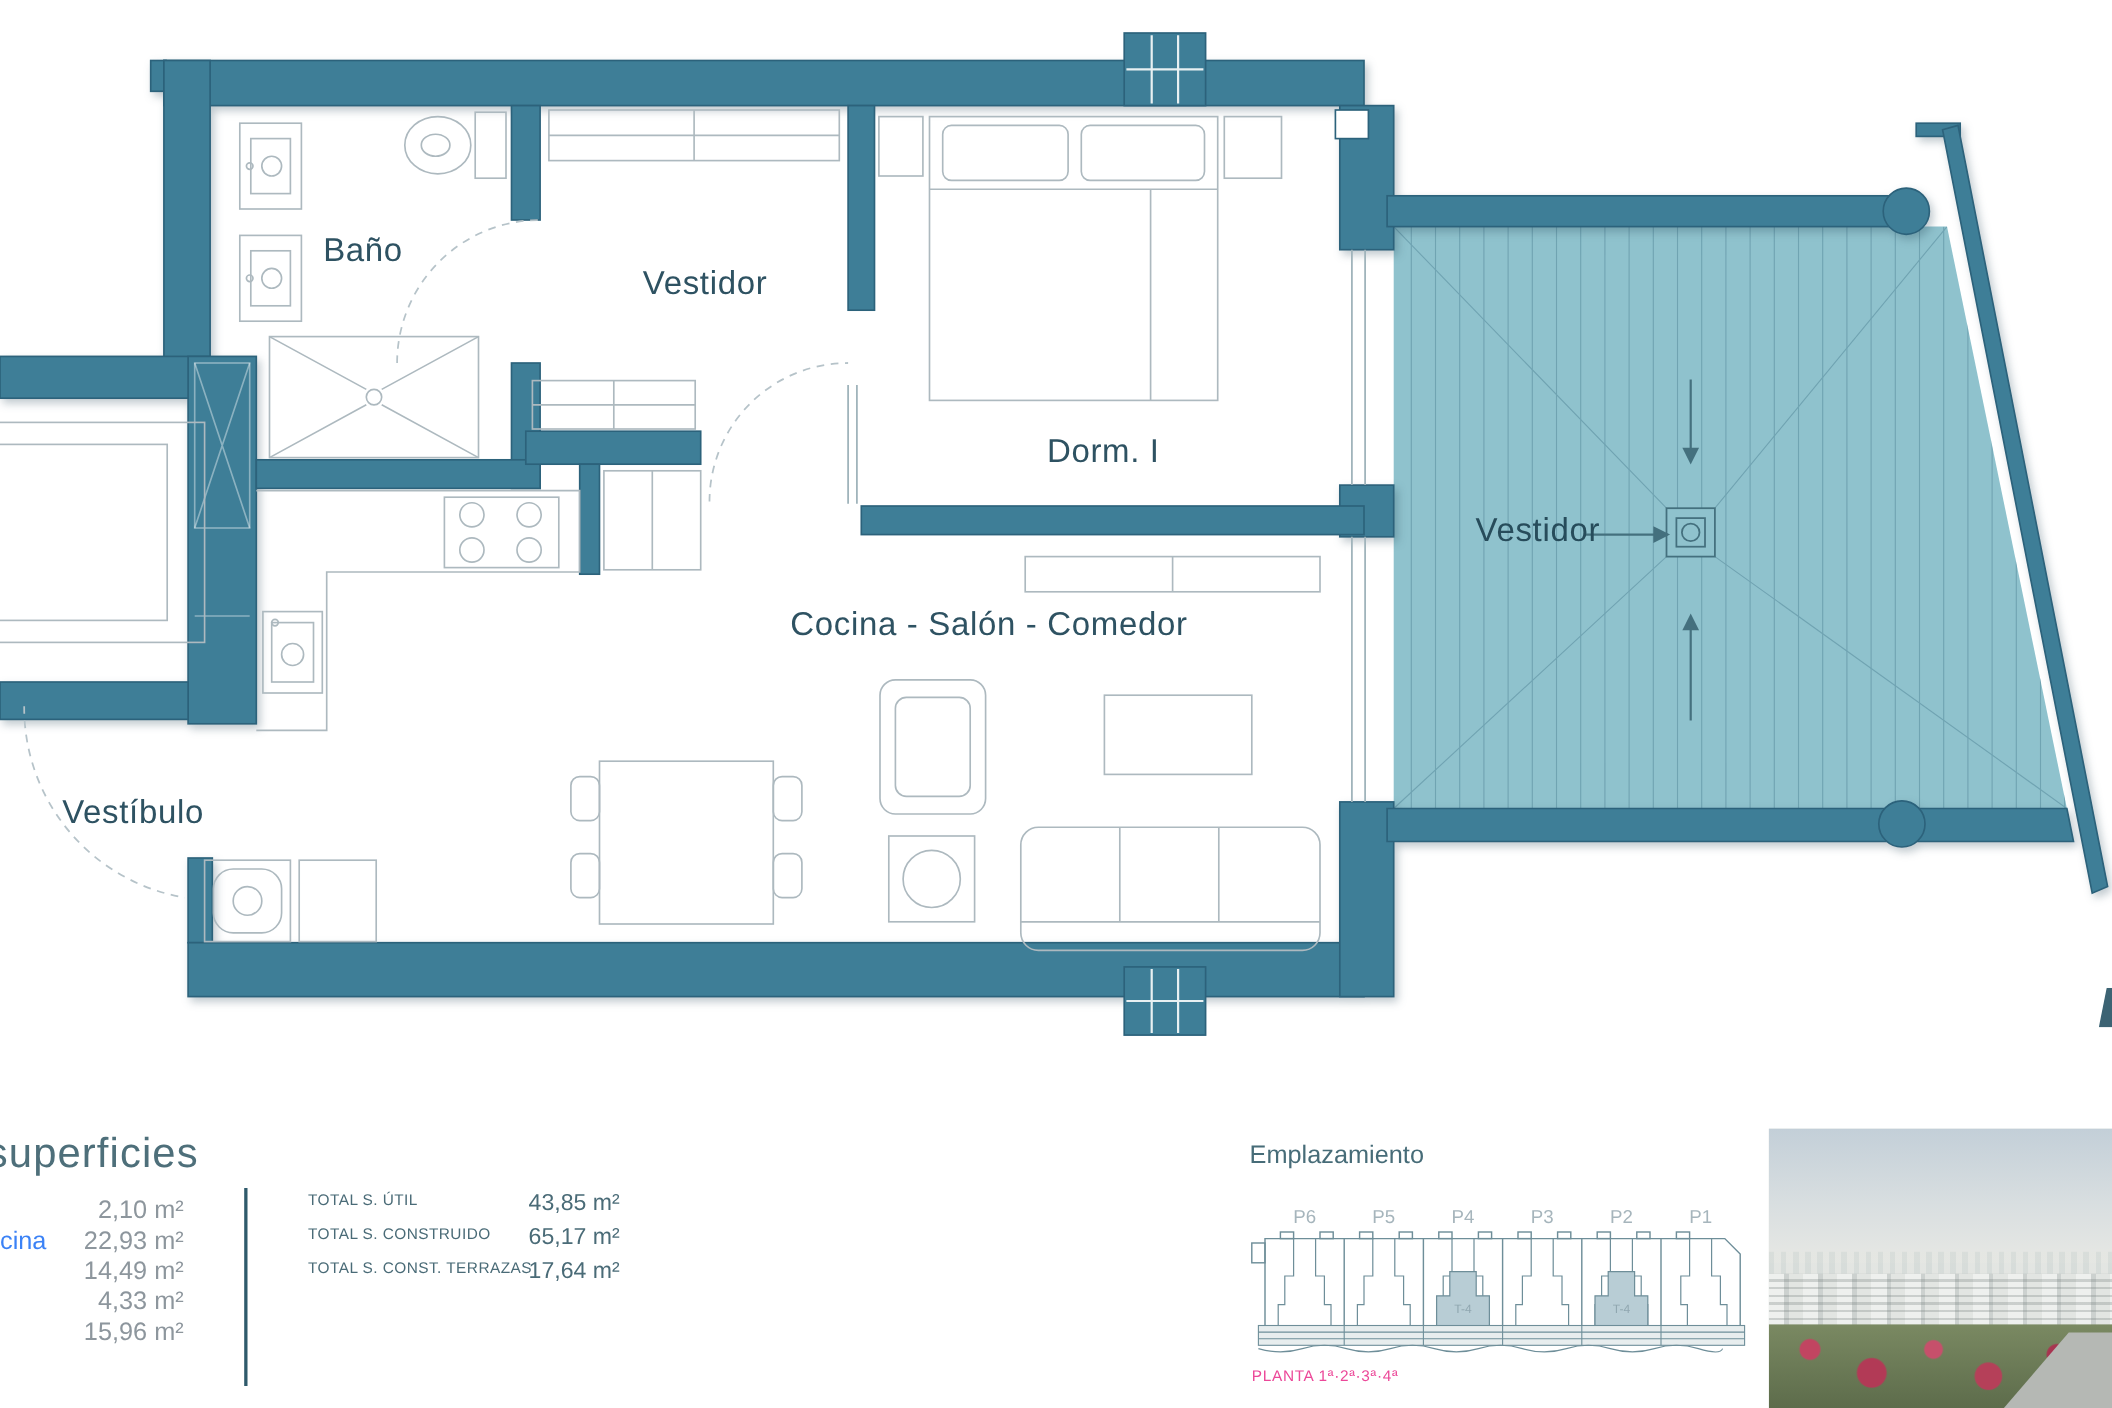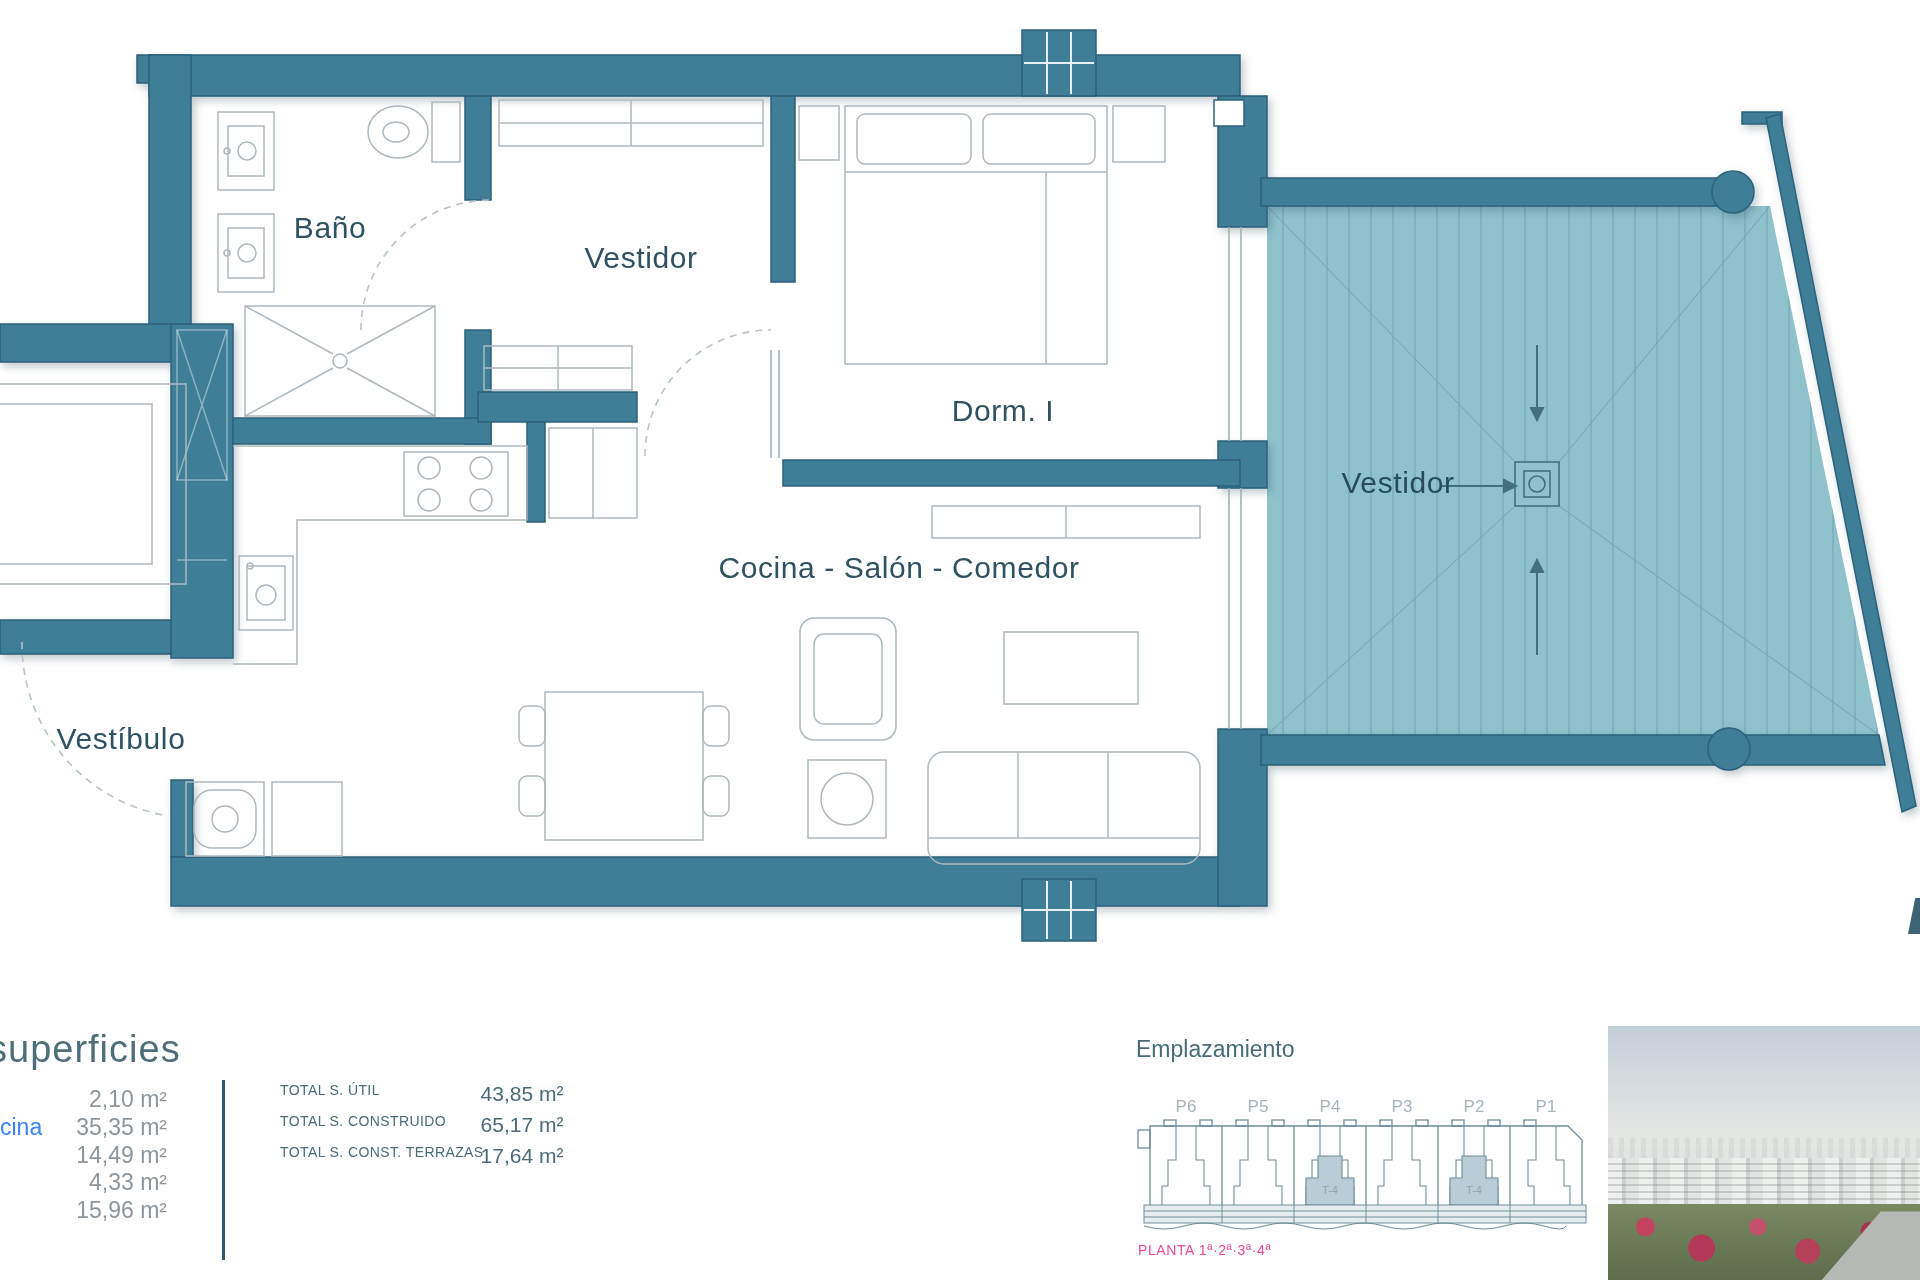--- a/index.html
+++ b/index.html
@@ -243,21 +243,21 @@
 <div class="room-label" style="left:899px;top:568px">Cocina - Salón - Comedor</div>
 <div class="room-label" style="left:121px;top:739px">Vestíbulo</div>
 
 <div class="north-frag"></div>
 
 <div class="sup-title">superficies</div>
 
 <div class="sup-frag" style="top:1114px">cina</div>
 
 <div class="sup-val" style="top:1086px">2,10 m²</div>
-<div class="sup-val" style="top:1114px">35,35 m²</div>
+<div class="sup-val" style="top:1114px">22,93 m²</div>
 <div class="sup-val" style="top:1142px">14,49 m²</div>
 <div class="sup-val" style="top:1169px">4,33 m²</div>
 <div class="sup-val" style="top:1197px">15,96 m²</div>
 
 <div class="sup-divider"></div>
 
 <div class="tot-label" style="top:1082px">TOTAL S. ÚTIL</div>
 <div class="tot-val" style="top:1082px">43,85 m²</div>
 <div class="tot-label" style="top:1113px">TOTAL S. CONSTRUIDO</div>
 <div class="tot-val" style="top:1113px">65,17 m²</div>

